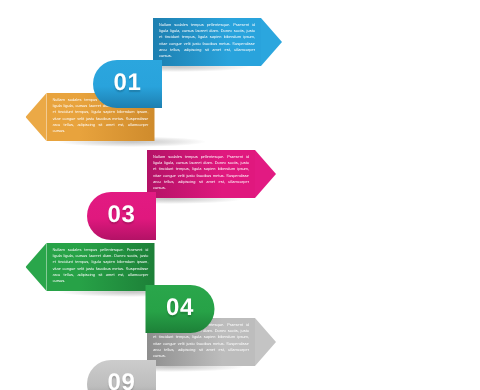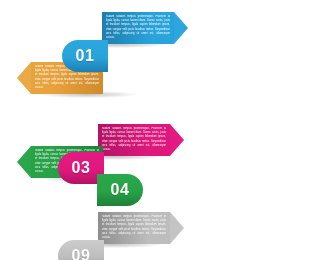--- a/index.html
+++ b/index.html
@@ -159,36 +159,36 @@
       <div class="shadow"></div>
       <div class="body-wrap">
         <div class="arrow" style="background: rgb(235, 169, 70);"></div>
         <div class="panel" style="background: linear-gradient(270deg, rgb(207, 139, 44) 0%, rgb(232, 163, 61) 70%, rgb(232, 163, 61) 100%);">
           <p class="body-text">Nullam sodales tempus pellentesque. Praesent id ligula ligula, cursus laoreet diam. Donec sociis, justo et tincidunt tempus, ligula sapien bibendum ipsum, vitae congue velit justo faucibus metus. Suspendisse arcu tellus, adipiscing sit amet est, ullamcorper cursus.</p>
         </div>
       </div>
     </div>
   </div>
 
-  <div class="banner-row" style="top:124px;">
+  <div class="banner-row" style="top:100px;">
     <div class="banner dir-right" style="left:58px; width:110px;">
       <div class="shadow"></div>
       <div class="badge" style="background: linear-gradient(rgb(226, 26, 130) 0%, rgb(224, 24, 126) 55%, rgb(179, 18, 102) 100%);">
         <span class="badge-num">03</span>
       </div>
       <div class="body-wrap">
         <div class="arrow" style="background: rgb(226, 26, 130);"></div>
         <div class="panel" style="background: linear-gradient(90deg, rgb(179, 18, 102) 0%, rgb(224, 24, 126) 70%, rgb(224, 24, 126) 100%);">
           <p class="body-text">Nullam sodales tempus pellentesque. Praesent id ligula ligula, cursus laoreet diam. Donec sociis, justo et tincidunt tempus, ligula sapien bibendum ipsum, vitae congue velit justo faucibus metus. Suspendisse arcu tellus, adipiscing sit amet est, ullamcorper cursus.</p>
         </div>
       </div>
     </div>
   </div>
 
-  <div class="banner-row" style="top:146px;">
+  <div class="banner-row" style="top:162px;">
     <div class="banner dir-left" style="left:33px; width:110px;">
       <div class="shadow"></div>
       <div class="badge" style="background: linear-gradient(rgb(42, 166, 75) 0%, rgb(39, 162, 71) 55%, rgb(29, 128, 56) 100%);">
         <span class="badge-num">04</span>
       </div>
       <div class="body-wrap">
         <div class="arrow" style="background: rgb(42, 166, 75);"></div>
         <div class="panel" style="background: linear-gradient(270deg, rgb(29, 128, 56) 0%, rgb(39, 162, 71) 70%, rgb(39, 162, 71) 100%);">
           <p class="body-text">Nullam sodales tempus pellentesque. Praesent id ligula ligula, cursus laoreet diam. Donec sociis, justo et tincidunt tempus, ligula sapien bibendum ipsum, vitae congue velit justo faucibus metus. Suspendisse arcu tellus, adipiscing sit amet est, ullamcorper cursus.</p>
         </div>

